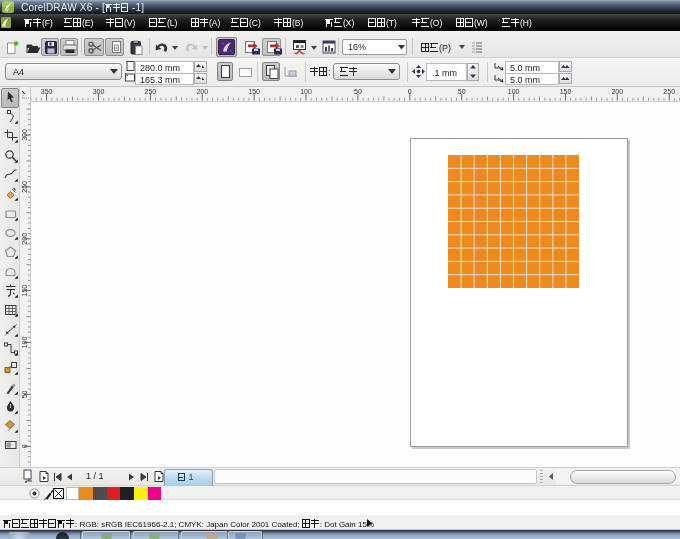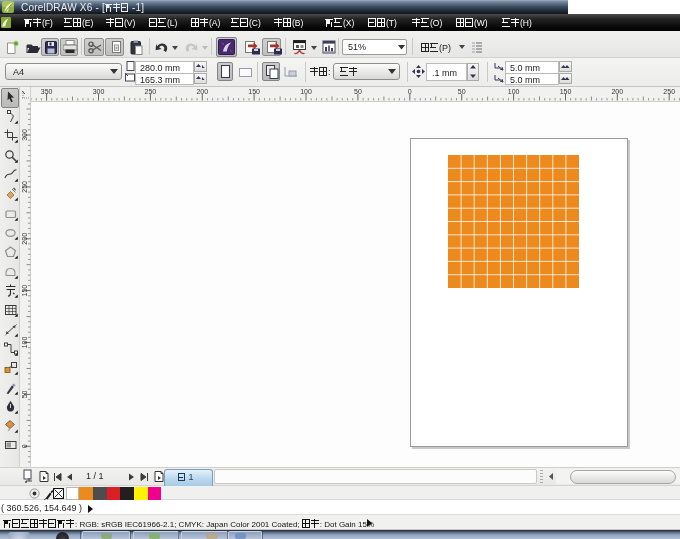--- a/index.html
+++ b/index.html
@@ -7,21 +7,21 @@
 .abs{position:absolute}
 
 .cg{display:inline-block;width:8px;height:9px;vertical-align:-1px;margin:0 1px 0 0;background-repeat:no-repeat}
 .c1{background-image:linear-gradient(currentColor,currentColor),linear-gradient(currentColor,currentColor),linear-gradient(currentColor,currentColor),linear-gradient(currentColor,currentColor),linear-gradient(currentColor,currentColor);background-size:100% 1px,100% 1px,1px 100%,1px 100%,76% 1px;background-position:0 0,0 100%,0 0,100% 0,12% 50%}
 .c2{background-image:linear-gradient(currentColor,currentColor),linear-gradient(currentColor,currentColor),linear-gradient(currentColor,currentColor);background-size:100% 1px,100% 1px,1px 100%;background-position:0 1px,0 50%,50% 0}
 .c3{background-image:linear-gradient(currentColor,currentColor),linear-gradient(currentColor,currentColor),linear-gradient(currentColor,currentColor),linear-gradient(currentColor,currentColor);background-size:100% 1px,76% 1px,100% 1px,1px 40%;background-position:0 0,12% 50%,0 100%,12% 12%}
 .c4{background-image:linear-gradient(currentColor,currentColor),linear-gradient(currentColor,currentColor),linear-gradient(currentColor,currentColor),linear-gradient(currentColor,currentColor),linear-gradient(currentColor,currentColor),linear-gradient(currentColor,currentColor);background-size:100% 1px,100% 1px,1px 100%,1px 100%,1px 100%,100% 1px;background-position:0 0,0 100%,0 0,100% 0,50% 0,0 50%}
 .c5{background-image:linear-gradient(currentColor,currentColor),linear-gradient(currentColor,currentColor),linear-gradient(currentColor,currentColor),linear-gradient(currentColor,currentColor);background-size:100% 1px,50% 45%,1px 55%,1px 55%;background-position:0 1px,25% 40%,12% 100%,88% 100%}
 </style></head><body>
 <div id="root">
-<div class="abs" style="left:0;top:0;width:568px;height:14px;background:linear-gradient(180deg,#a3b2c4 0%,#7a8da1 10%,#53667c 32%,#3a4a5c 50%,#202a35 78%,#11161c 100%)">
+<div class="abs" style="left:0;top:0;width:680px;height:14px;background:linear-gradient(180deg,#a3b2c4 0%,#7a8da1 10%,#53667c 32%,#3a4a5c 50%,#202a35 78%,#11161c 100%)">
 <svg class="abs" style="left:2px;top:1px" width="12" height="12">
         <rect x="0" y="0" width="12" height="12" rx="2" fill="#8fae3a"></rect>
         <rect x="0" y="0" width="12" height="6" rx="2" fill="#a7c653"></rect>
         <path d="M2.5,10.5 C4,4.5 7,2.5 10.5,1.5 C7.5,5 6.5,7.5 6,10.5 Z" fill="#f4f8ea" opacity=".95"></path>
         <path d="M3,11 L10,2.5" stroke="#6d8c28" stroke-width=".8"></path>
       </svg>
 <span class="abs" style="left:21px;top:1.5px;font-size:10px;color:#ededed;letter-spacing:.2px">CorelDRAW X6 - [<span class="cg c5" style="width:7px"></span><span class="cg c2" style="width:7px"></span><span class="cg c1" style="width:7px"></span> -1]</span>
 </div>
 <div class="abs" style="left:0;top:14px;width:680px;height:17px;background:linear-gradient(180deg,#4a4a4a 0%,#222 30%,#0a0a0a 75%,#000 100%)">
       <svg class="abs" style="left:1px;top:3px" width="11" height="12">
@@ -130,21 +130,21 @@
       <path d="M0,0 h6 l-3,4 z" fill="#444"></path>
     </svg>
     <svg class="abs" style="left:322px;top:40px" width="14" height="14">
       <rect x="1" y="1" width="12" height="12" fill="#fff" stroke="#44446a"></rect>
       <rect x="1" y="1" width="12" height="2.6" fill="#3c3c5e"></rect>
       <rect x="3" y="7" width="2" height="4.5" fill="#3c3c5e"></rect>
       <rect x="6" y="5.5" width="2" height="6" fill="#666688"></rect>
       <rect x="9" y="8" width="2" height="3.5" fill="#3c3c5e"></rect>
       <path d="M1,12 h12" stroke="#888"></path>
     </svg>
-    <div class="abs" style="left:342px;top:39px;width:65px;height:16px;background:#fff;border:1px solid #9a9a98;border-radius:2px;font-size:9px;color:#222;padding:2px 0 0 5px">51%</div>
+    <div class="abs" style="left:342px;top:39px;width:65px;height:16px;background:#fff;border:1px solid #9a9a98;border-radius:2px;font-size:9px;color:#222;padding:2px 0 0 5px">16%</div>
     <svg class="abs" style="left:398px;top:45px" width="8" height="5">
       <path d="M0,0 h7 l-3.5,4.5 z" fill="#333"></path>
     </svg>
     <span class="abs" style="left:421px;top:43px;font-size:9px;color:#222"><span class="cg c4"></span><span class="cg c3"></span>(P)</span>
     <svg class="abs" style="left:459px;top:45px" width="7" height="5">
       <path d="M0,0 h6 l-3,4 z" fill="#444"></path>
     </svg>
     <svg class="abs" style="left:471px;top:41px" width="12" height="14">
       <path d="M1,2 h3 M1,5 h3 M1,8 h3 M1,11 h3" stroke="#8aa" stroke-width="1.2"></path>
       <path d="M5,2 h6 M5,5 h6 M5,8 h6 M5,11 h6" stroke="#667" stroke-width="1.2"></path>
@@ -623,26 +623,20 @@
     <svg class="abs" style="left:53px;top:488px" width="11" height="11">
       <path d="M1.5,1.5 L9.5,9.5 M9.5,1.5 L1.5,9.5" stroke="#111" stroke-width=".9"></path>
     </svg>
     <div class="abs" style="left:65.5px;top:487px;width:13.8px;height:12.5px;background:#ffffff;border:1px solid #b8b8b8;"></div>
     <div class="abs" style="left:79.2px;top:487px;width:13.8px;height:12.5px;background:#ED8A1D;"></div>
     <div class="abs" style="left:92.9px;top:487px;width:13.8px;height:12.5px;background:#4D4D4D;"></div>
     <div class="abs" style="left:106.6px;top:487px;width:13.8px;height:12.5px;background:#DE1E25;"></div>
     <div class="abs" style="left:120.3px;top:487px;width:13.8px;height:12.5px;background:#231F20;"></div>
     <div class="abs" style="left:134.0px;top:487px;width:13.8px;height:12.5px;background:#FFF200;"></div>
     <div class="abs" style="left:147.7px;top:487px;width:13.8px;height:12.5px;background:#EC008C;"></div>
-<div class="abs" style="left:0;top:501px;width:680px;height:14px;background:#fff;border-bottom:1px solid #ddd">
-      <span class="abs" style="left:1px;top:2px;font-size:9px;color:#222">( 360.526, 154.649 )</span>
-      <svg class="abs" style="left:88px;top:4px" width="6" height="8">
-        <path d="M0,0 L5,4 L0,8 Z" fill="#111"></path>
-      </svg>
-    </div>
 <div class="abs" style="left:0;top:515px;width:680px;height:15px;background:#f1f1f0;border-bottom:1px solid #c8c8c6"></div>
     <span class="abs" style="left:3px;top:518.5px;font-size:8px;color:#111"><span class="cg c5"></span><span class="cg c1"></span><span class="cg c3"></span><span class="cg c4"></span><span class="cg c2"></span><span class="cg c1"></span><span class="cg c5"></span><span class="cg c2"></span>: RGB: sRGB IEC61966-2.1; CMYK: Japan Color 2001 Coated; <span class="cg c4"></span><span class="cg c2"></span>: Dot Gain 15%</span>
     <svg class="abs" style="left:367px;top:519px" width="6" height="8">
       <path d="M0,0 L5,4 L0,8 Z" fill="#111"></path>
     </svg>
 <div class="abs" style="left:0;top:530px;width:680px;height:9px;background:linear-gradient(180deg,#1d2433 0%,#5a6a84 25%,#93a5bf 55%,#aebfd4 100%)"></div>
     <div class="abs" style="left:82px;top:531px;width:48px;height:8px;background:linear-gradient(#8ea0ba,#b5c4d8);border:1px solid #c6d2e2;border-bottom:none;border-radius:2px 2px 0 0"></div>
     <div class="abs" style="left:133px;top:531px;width:46px;height:8px;background:linear-gradient(#8ea0ba,#b5c4d8);border:1px solid #c6d2e2;border-bottom:none;border-radius:2px 2px 0 0"></div>
     <div class="abs" style="left:181px;top:531px;width:47px;height:8px;background:linear-gradient(#8ea0ba,#b5c4d8);border:1px solid #c6d2e2;border-bottom:none;border-radius:2px 2px 0 0"></div>
     <div class="abs" style="left:228px;top:531px;width:34px;height:8px;background:linear-gradient(#8ea0ba,#b5c4d8);border:1px solid #c6d2e2;border-bottom:none;border-radius:2px 2px 0 0"></div>

